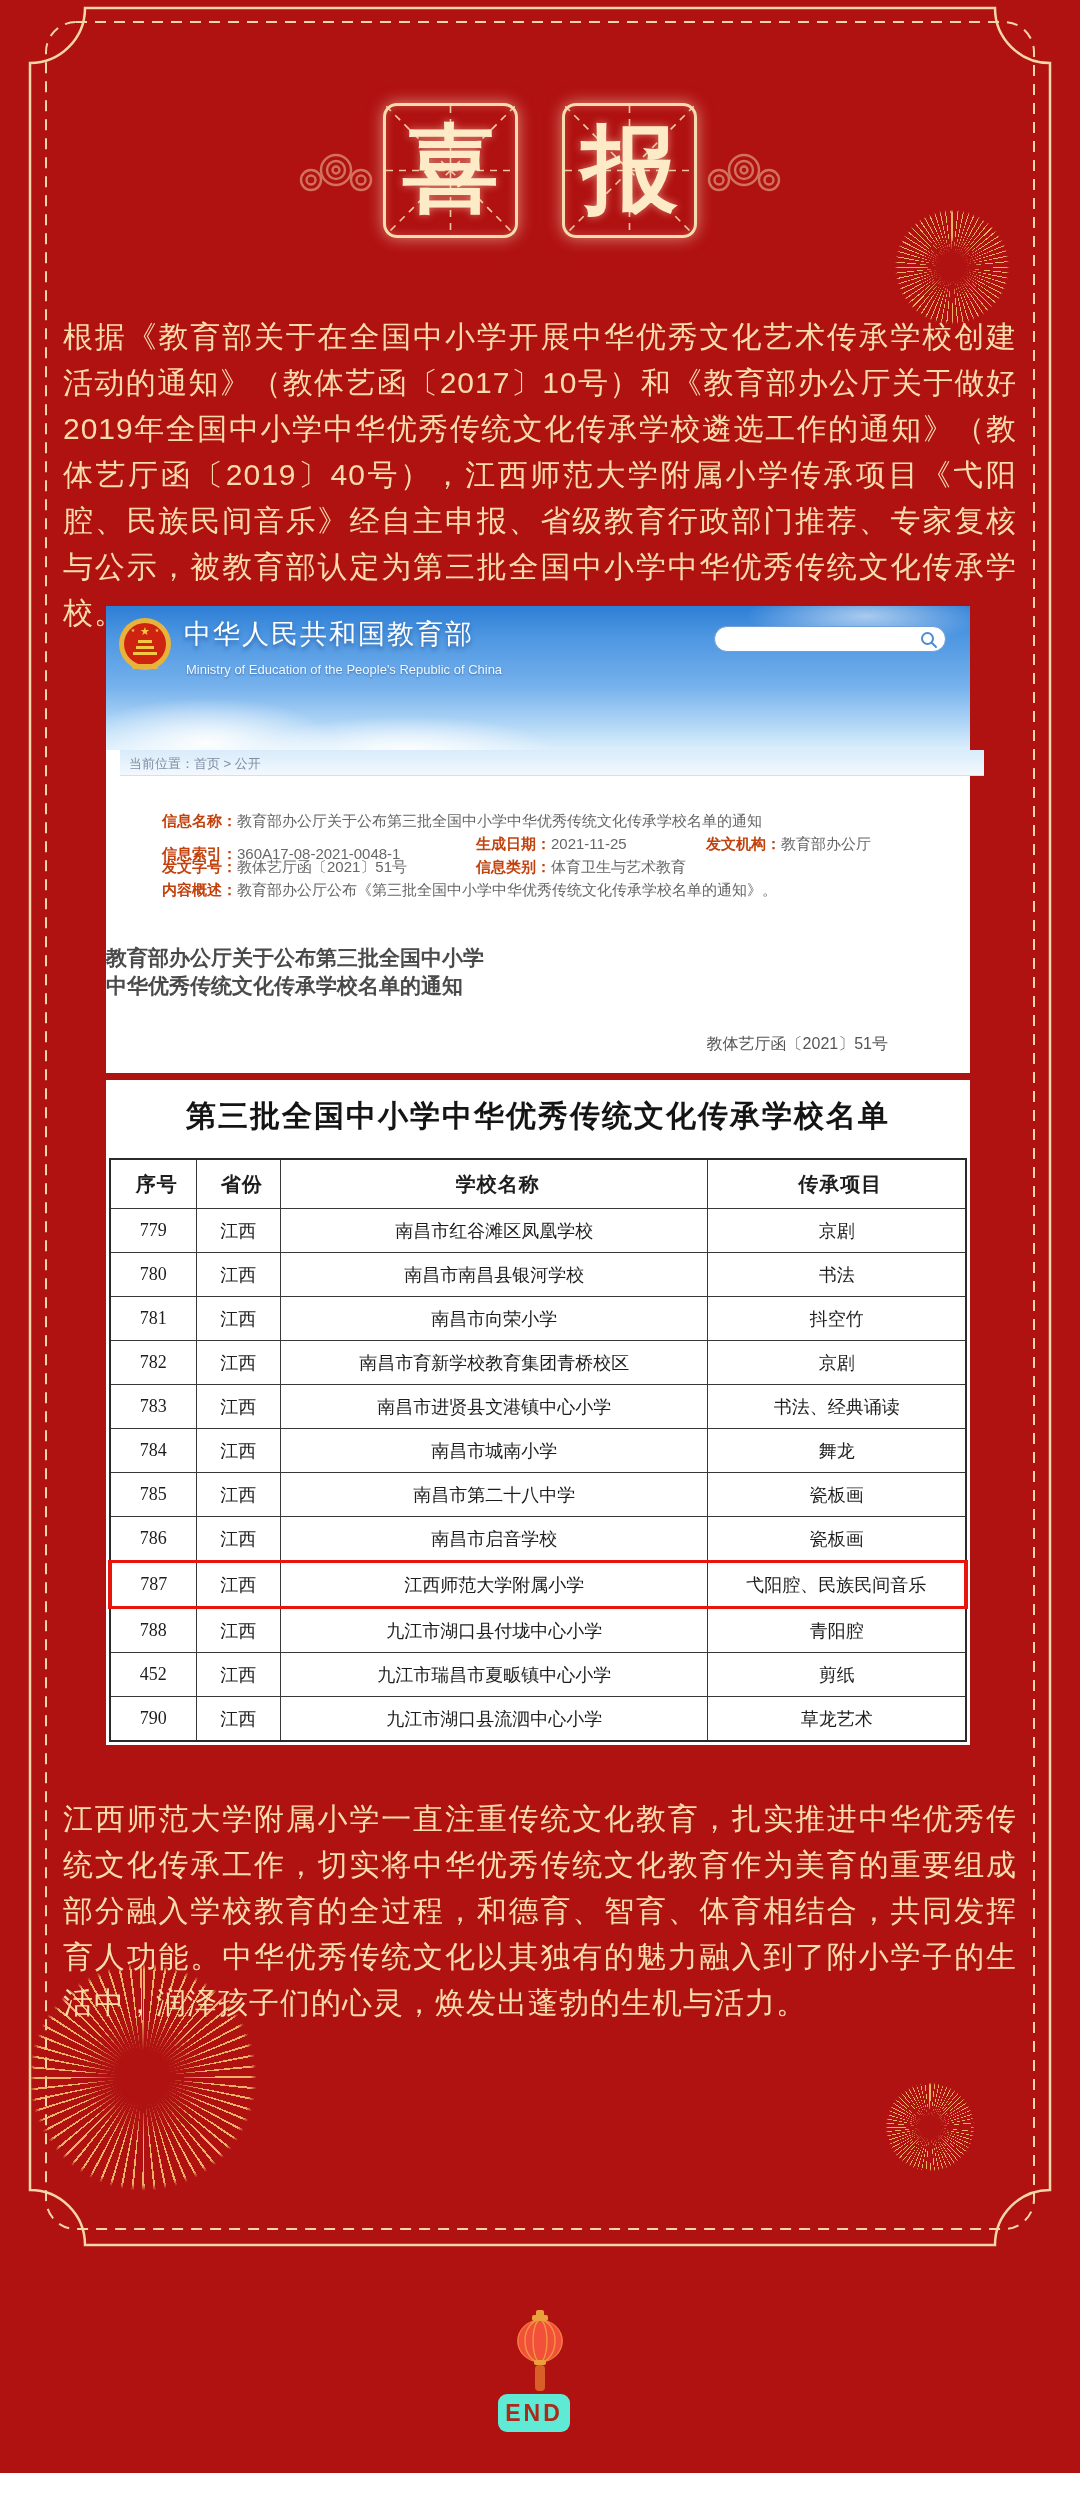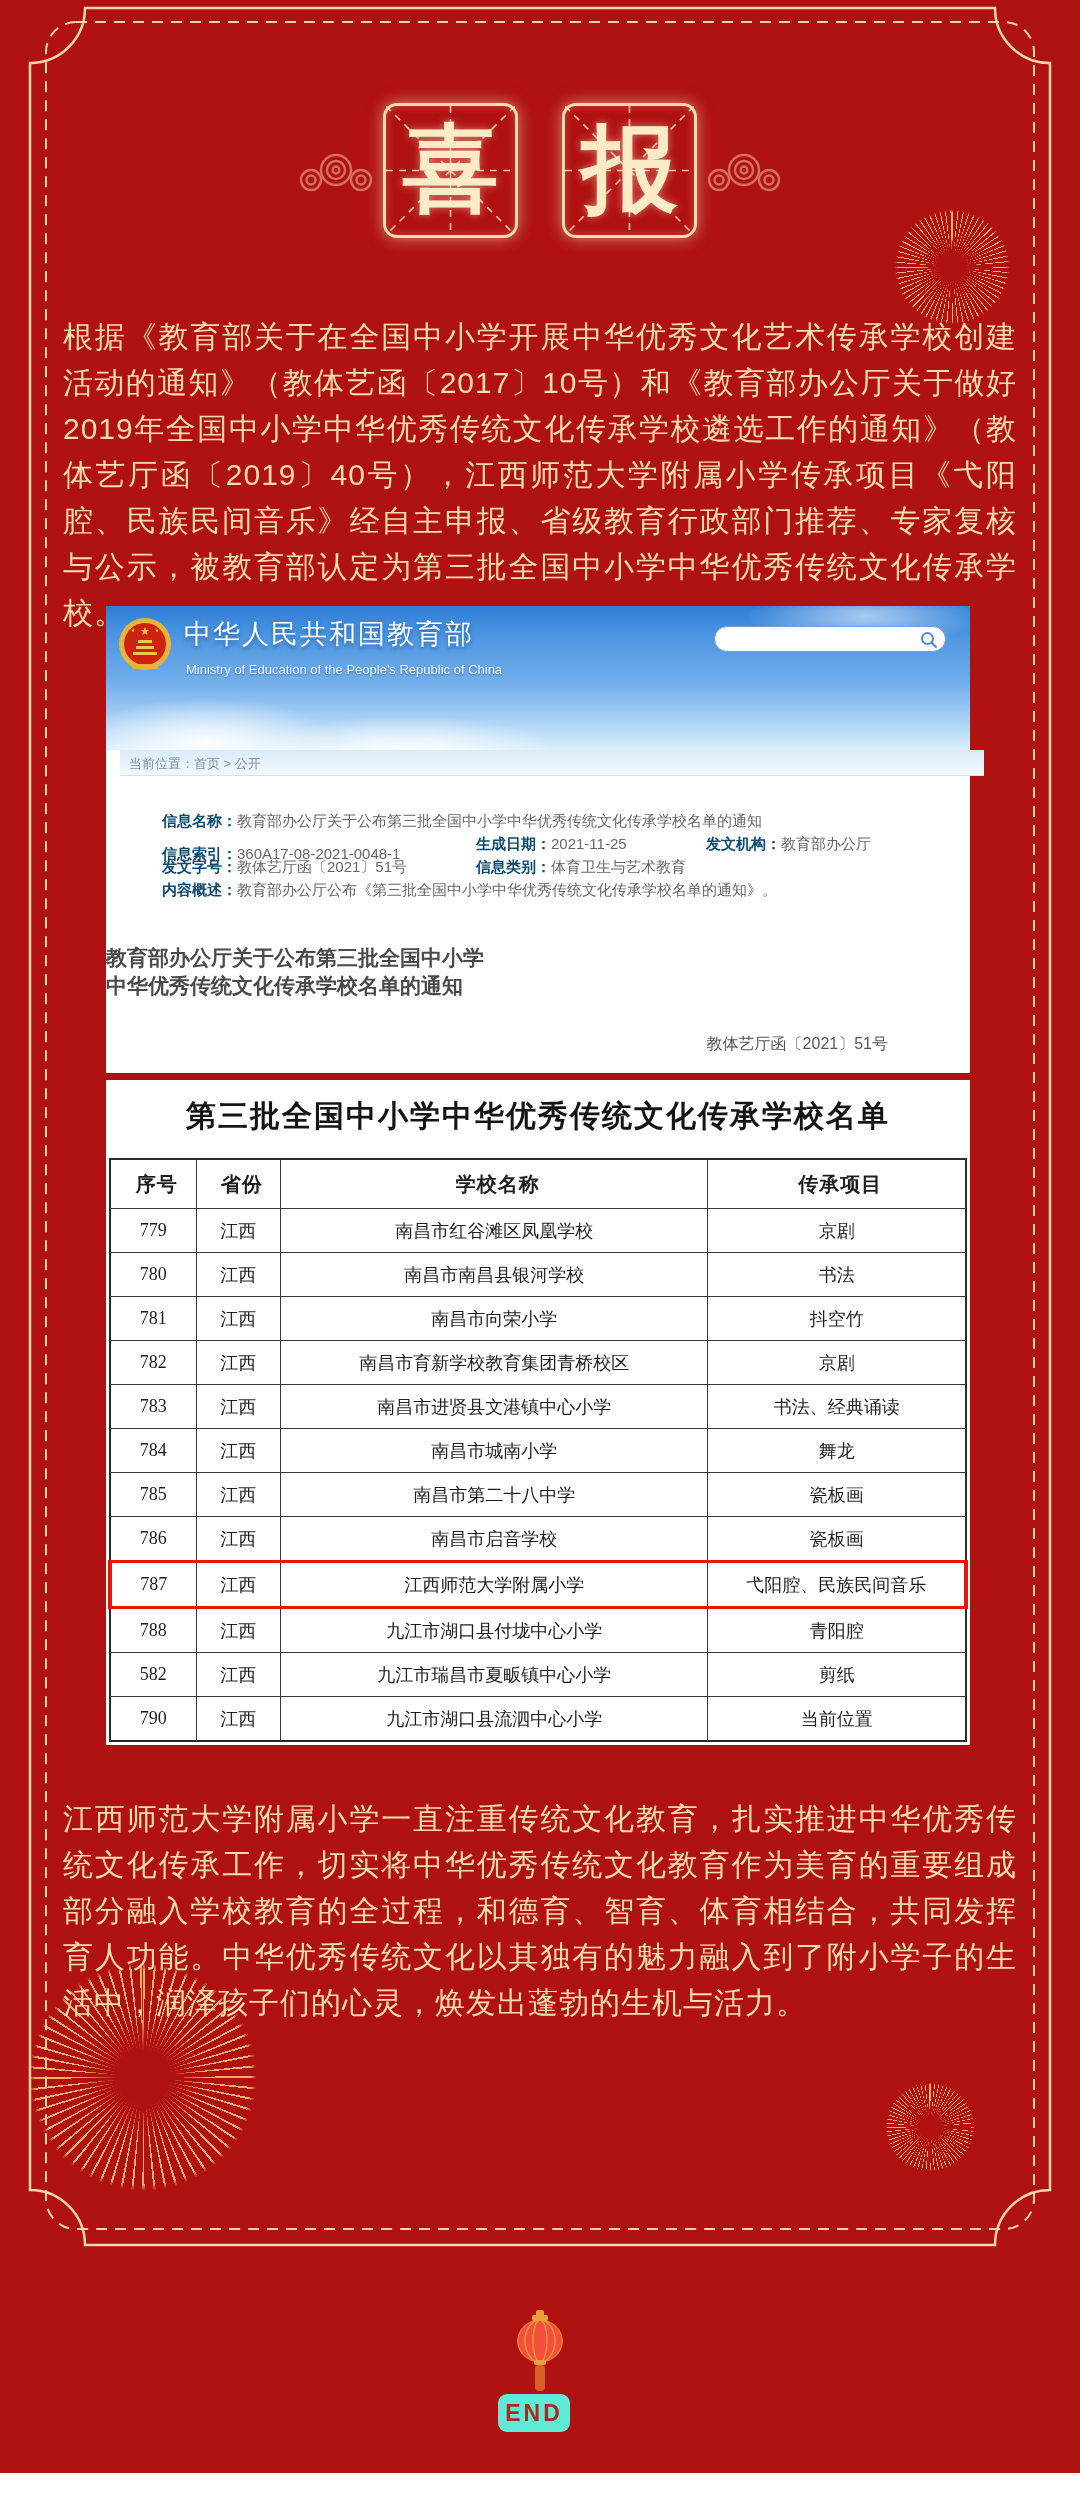--- a/index.html
+++ b/index.html
@@ -36,21 +36,21 @@
   .moe-title{position:absolute;left:78px;top:10px;font-size:27px;font-weight:normal;color:#ffffff;
              letter-spacing:2px;text-shadow:0 3px 4px rgba(25,75,140,.65);}
   .moe-sub{position:absolute;left:80px;top:56px;font-size:13px;color:#f2f8ff;text-shadow:0 1px 2px rgba(25,75,140,.6);}
   .search-pill{position:absolute;left:608px;top:20px;width:232px;height:26px;background:#ffffff;
                border:1px solid #6f9fd6;border-radius:14px;box-sizing:border-box;}
   .search-pill .mag{position:absolute;right:6px;top:3px;}
   .breadcrumb-bar{position:absolute;left:14px;top:144px;width:100%;height:26px;
       background:linear-gradient(180deg,#d9ebfa,#f2f9fe);border-bottom:1px solid #cfe2f2;box-sizing:border-box;}
   .breadcrumb-bar span{position:absolute;left:9px;top:5px;font-size:13px;color:#7d8ea4;}
   .info-line{position:absolute;left:0;width:100%;height:23px;font-size:15px;color:#666;}
-  .info-line b{color:#0c4a6e;text-align:right;}
+  .info-line b{color:#c2410c;text-align:right;}
   .seg{position:absolute;top:0;}
   .doc-title{position:absolute;left:0;width:100%;text-align:left;font-size:21px;font-weight:bold;
              color:#4a4a4a;line-height:28px;}
   .doc-number{position:absolute;right:82px;top:428px;font-size:16px;color:#555;}
 
   
   .card2{top:1080px;height:665px;}
   .tbl-caption{position:absolute;left:0;top:16px;width:100%;text-align:center;font-size:30px;font-weight:600;
                color:#141414;font-family:"Liberation Serif","DejaVu Serif",serif;letter-spacing:2px;}
   table.school{position:absolute;left:2px;top:78px;width:860px;border-collapse:collapse;
@@ -254,30 +254,30 @@
             <td class="c-school">江西师范大学附属小学</td>
             <td class="c-proj">弋阳腔、民族民间音乐</td>
           </tr>
             <tr>
             <td class="c-no">788</td>
             <td class="c-prov">江西</td>
             <td class="c-school">九江市湖口县付垅中心小学</td>
             <td class="c-proj">青阳腔</td>
           </tr>
             <tr>
-            <td class="c-no">582</td>
+            <td class="c-no">452</td>
             <td class="c-prov">江西</td>
             <td class="c-school">九江市瑞昌市夏畈镇中心小学</td>
             <td class="c-proj">剪纸</td>
           </tr>
             <tr>
             <td class="c-no">790</td>
             <td class="c-prov">江西</td>
             <td class="c-school">九江市湖口县流泗中心小学</td>
-            <td class="c-proj">当前位置</td>
+            <td class="c-proj">草龙艺术</td>
           </tr>
           </tbody>
       </table>
     </div>
 
     <div class="para" style="top:1796px;">江西师范大学附属小学一直注重传统文化教育，扎实推进中华优秀传统文化传承工作，切实将中华优秀传统文化教育作为美育的重要组成部分融入学校教育的全过程，和德育、智育、体育相结合，共同发挥育人功能。中华优秀传统文化以其独有的魅力融入到了附小学子的生活中，润泽孩子们的心灵，焕发出蓬勃的生机与活力。</div>
 
     <svg class="lantern" width="52" height="84" viewBox="0 0 52 84">
       <rect x="22" y="0" width="8" height="7" rx="2" fill="#e9a23b"></rect>
       <ellipse cx="26" cy="31" rx="23" ry="21" fill="#f3503c"></ellipse>

